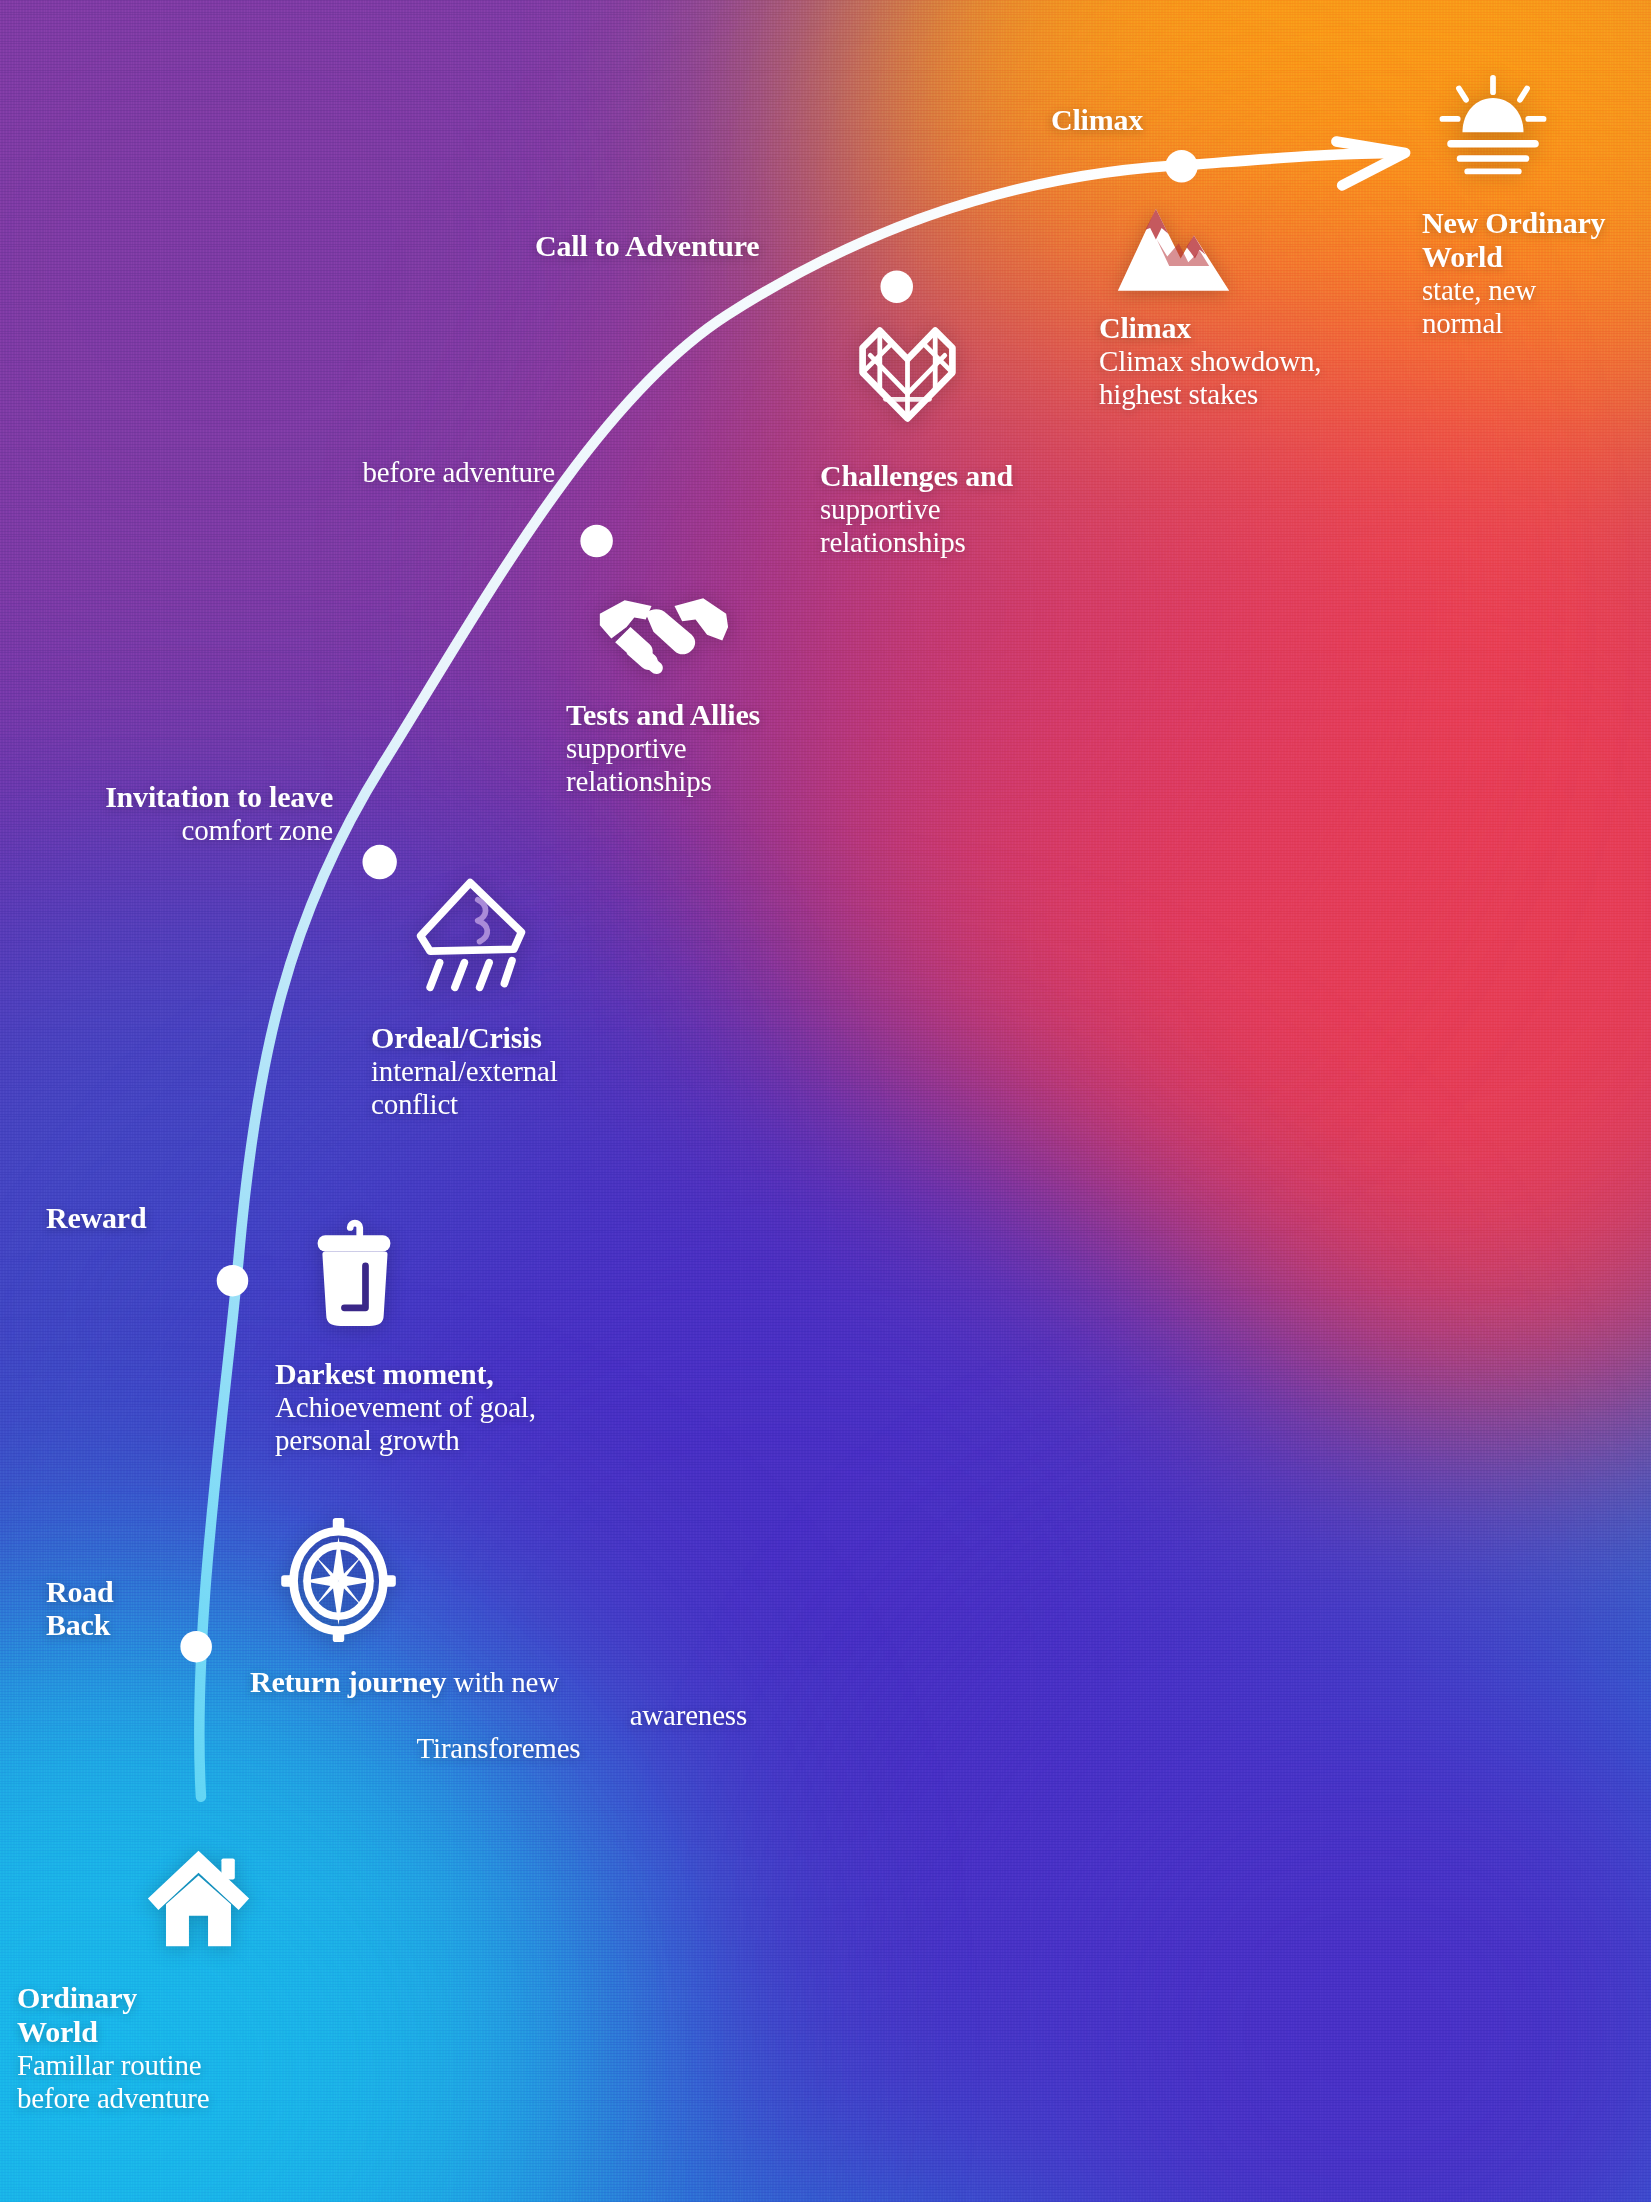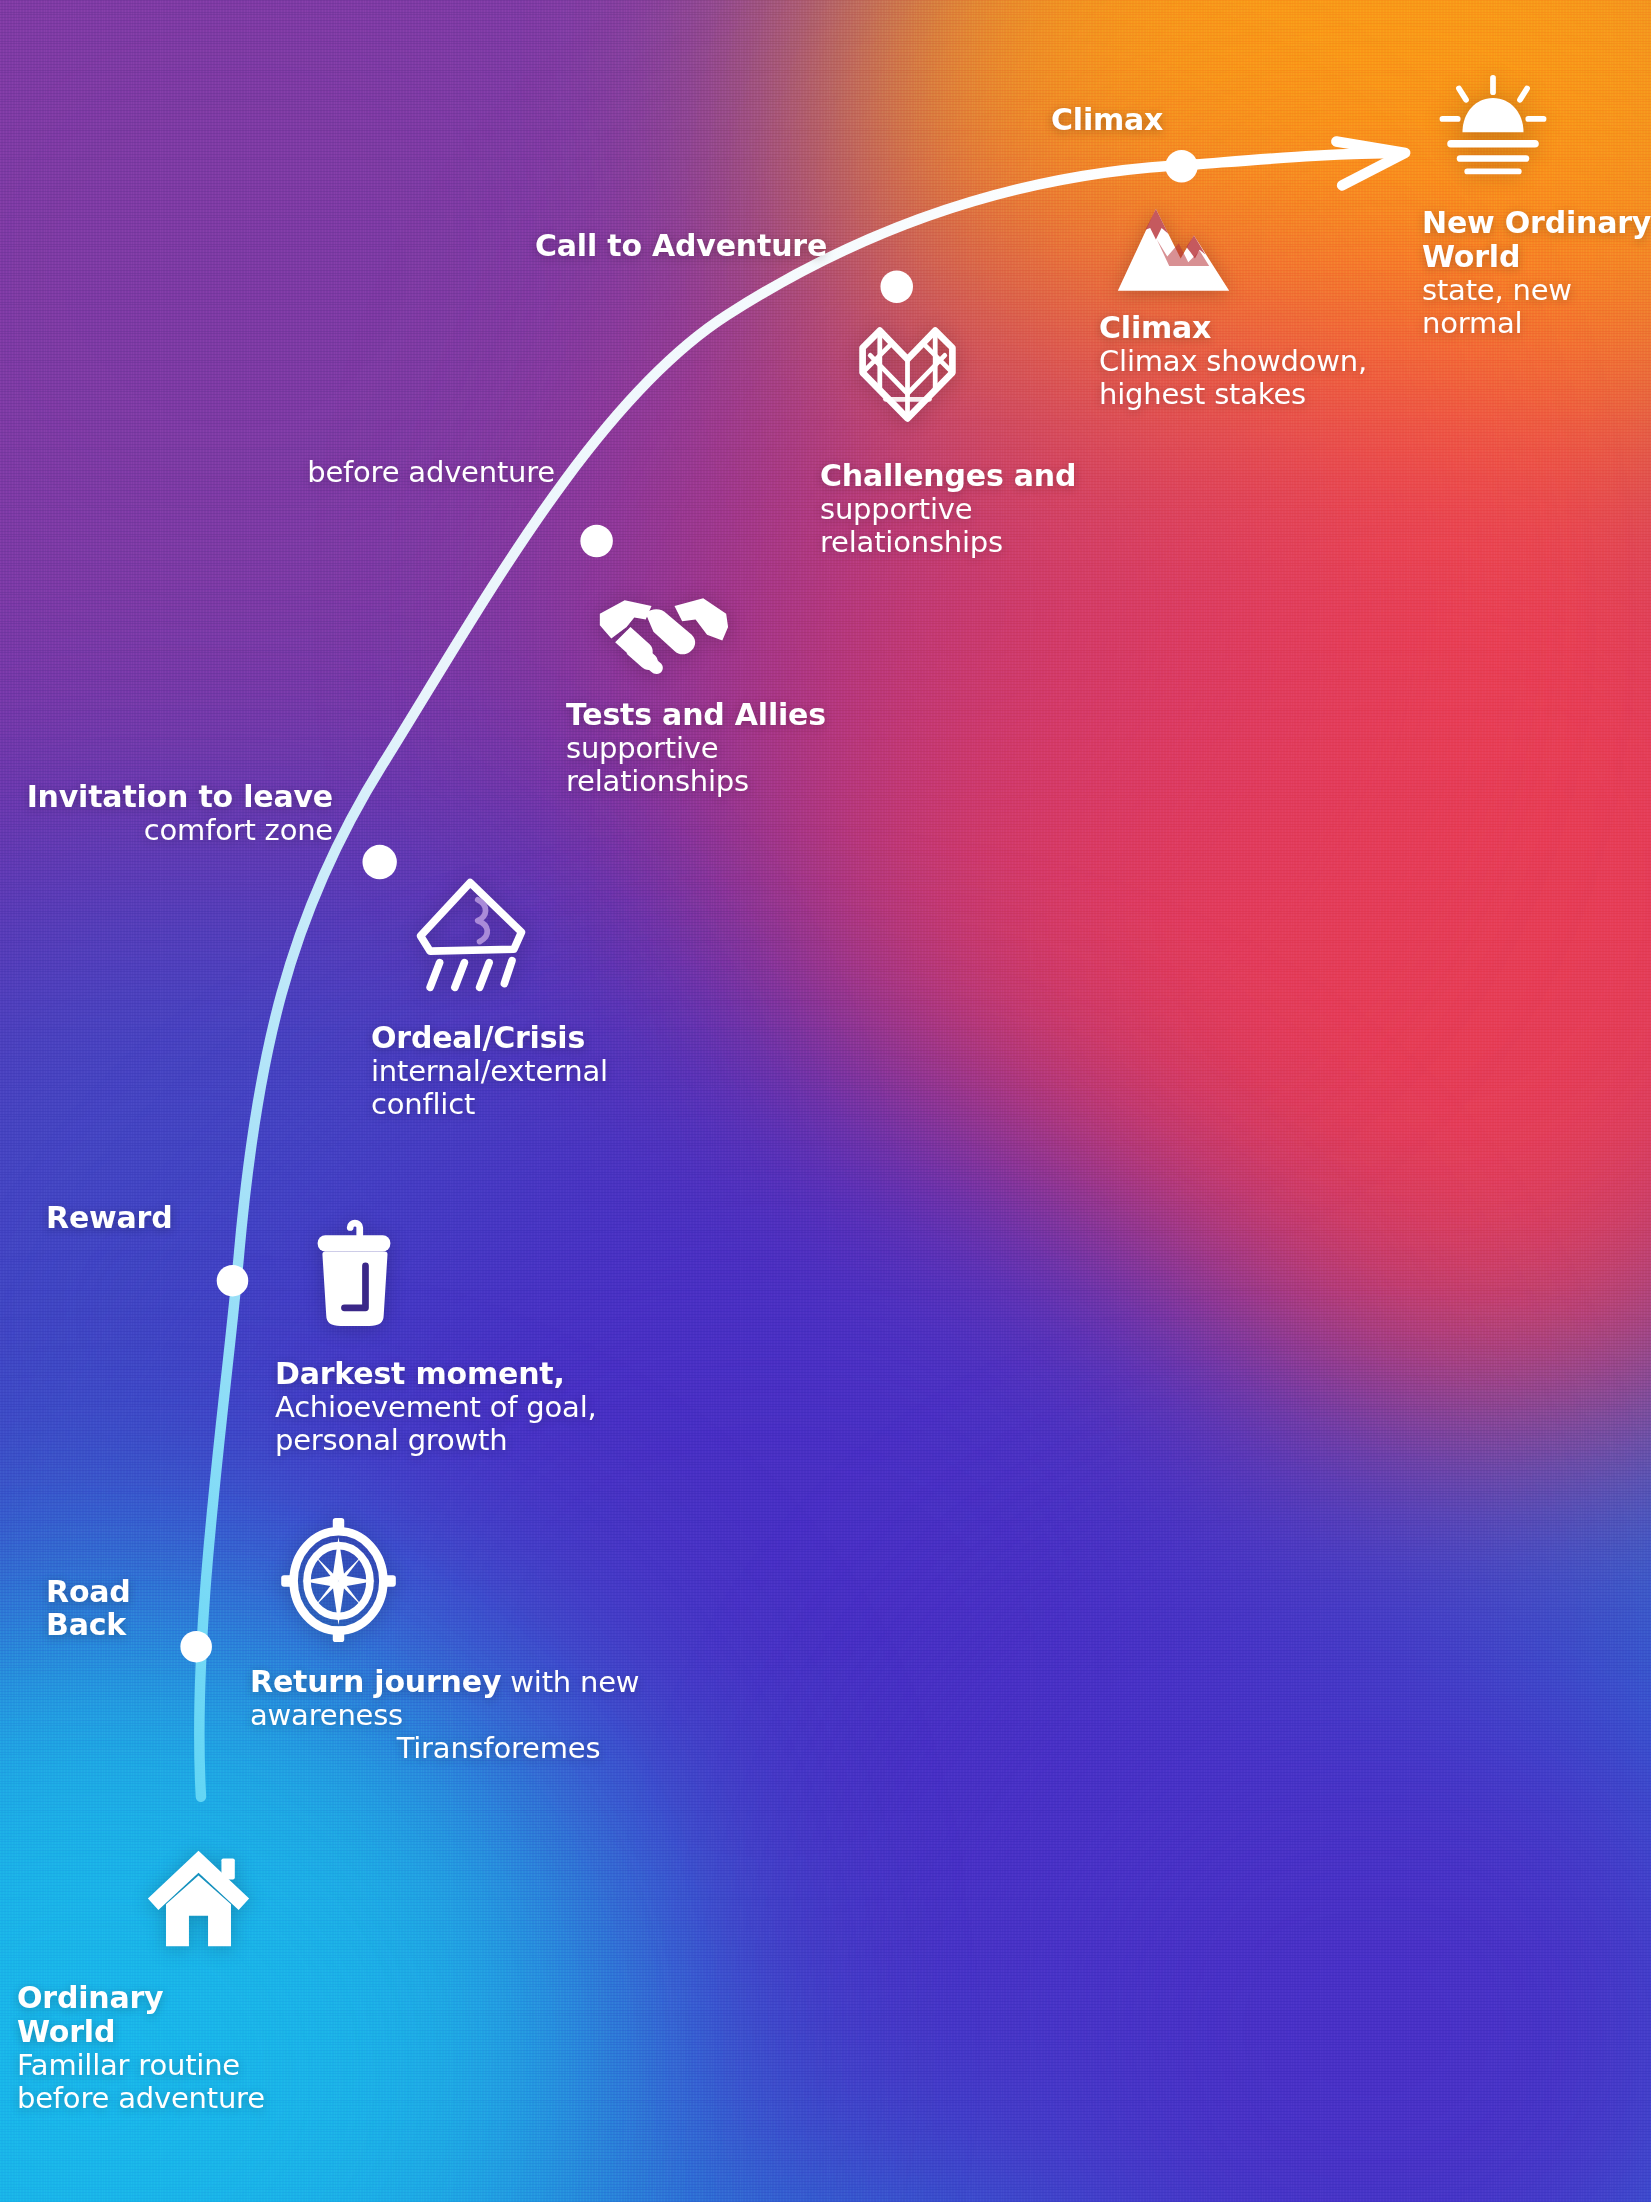--- a/index.html
+++ b/index.html
@@ -3,21 +3,21 @@
 <meta charset="utf-8">
 <style>
   html,body{margin:0;padding:0;}
   body{
     width:1652px;height:2202px;overflow:hidden;
     font-family:"DejaVu Sans", sans-serif;
     background:#5a2f9e;
     position:relative;
   }
   #stage{
-    position:absolute;inset:0;width:1652px;height:2202px;overflow:hidden;
+    position:absolute;inset:0;width:1652px;height:2202px;overflow:hidden;font-family:Liberation Serif, serif;
   }
   
   .bg-base{position:absolute;inset:0;
     background:linear-gradient(160deg,#8a3fa6 0%,#6b34ae 28%,#4a31bf 55%,#2f63cf 75%,#16a9e2 100%);
   }
   .bg-blob{position:absolute;border-radius:50%;filter:blur(143px);}
   .b-orange{width:1099px;height:956px;right:-268px;top:-401px;background:#f79a1c;opacity:.98;}
   .b-orange2{width:784px;height:726px;right:-115px;top:-115px;background:#fb9a17;opacity:.9;}
   .b-red{width:1128px;height:1128px;right:-315px;top:325px;background:#ef3f52;opacity:.95;}
   .b-pink{width:726px;height:784px;right:315px;top:220px;background:#d0386f;opacity:.62;}
@@ -240,21 +240,21 @@
       <path d="M36 40 L60 64 L62 68 L56 66 Z" fill="#fff" stroke="none"></path>
       <path d="M88 96 L64 72 L62 68 L68 70 Z" fill="#fff" stroke="none"></path>
       <path d="M88 40 L64 64 L62 68 L68 66 Z" fill="#fff" stroke="none"></path>
       <path d="M36 96 L60 72 L62 68 L56 70 Z" fill="#fff" stroke="none"></path>
     </svg>
   </div>
   <div class="tblock left" style="left:250px;top:1665px;width:497px;">
     <div>
       <span class="ttitle" style="display:inline;">Return journey</span><span class="tdesc" style="display:inline;"> with new</span>
     </div>
-    <div class="tdesc" style="text-align:left;">awareness</div>
+    <div class="tdesc" style="text-align:right;">awareness</div>
     <div class="tdesc" style="text-align:center;">Tiransforemes</div>
   </div>
 
   <div class="iconwrap" style="left:145px;top:1845px;">
     <svg width="107" height="107" viewBox="0 0 112 112" fill="#fff">
       <path d="M3 56 L56 6 L109 56 L98 68 L56 29 L14 68 Z"></path>
       <rect x="80" y="14" width="14" height="22" rx="2"></rect>
       <path d="M22 62 L56 32 L90 62 L90 106 L66 106 L66 74 L46 74 L46 106 L22 106 Z"></path>
     </svg>
   </div>

